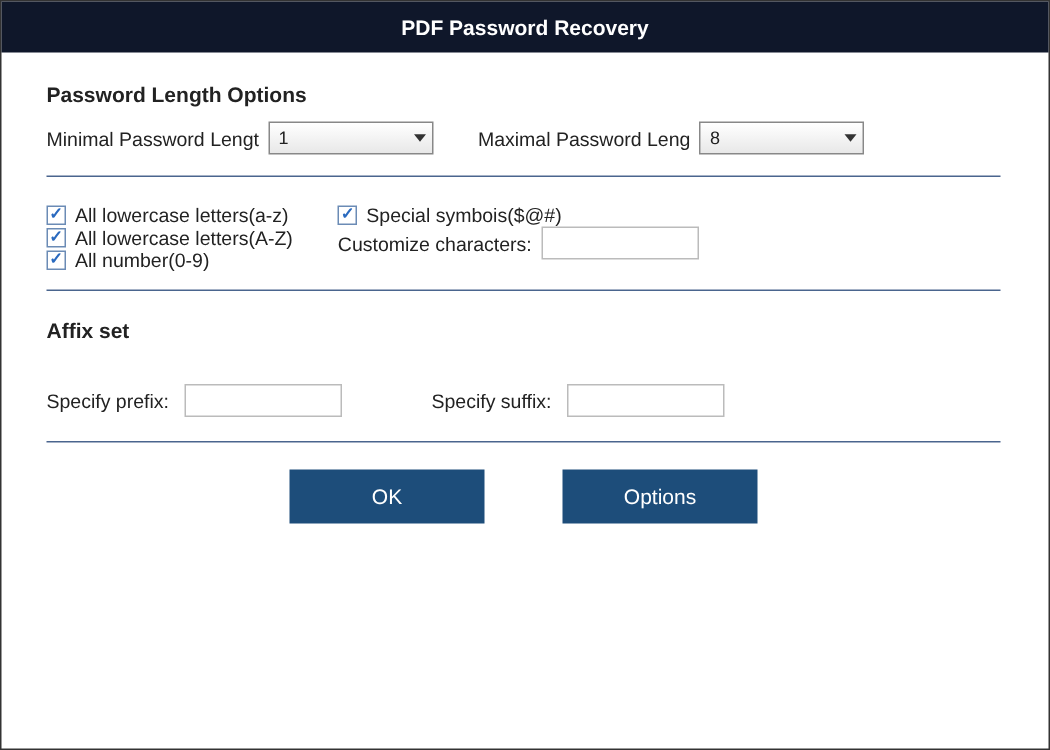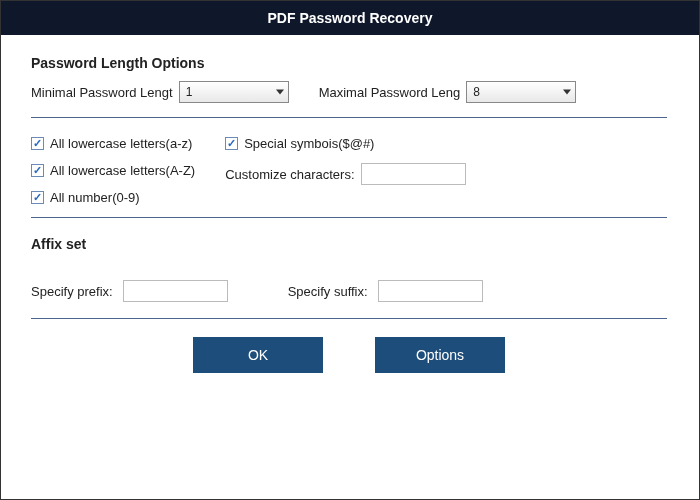--- a/index.html
+++ b/index.html
@@ -72,21 +72,20 @@
       opacity: 0.85;
     }
     .char-options {
       display: flex;
       gap: 30px;
       margin-bottom: 12px;
     }
     .col {
       display: flex;
       flex-direction: column;
-      gap: 12px;
     }
     .checkbox-row {
       display: flex;
       align-items: center;
       gap: 6px;
     }
     .checkbox {
       width: 13px;
       height: 13px;
       border: 1px solid #6b8bb5;

